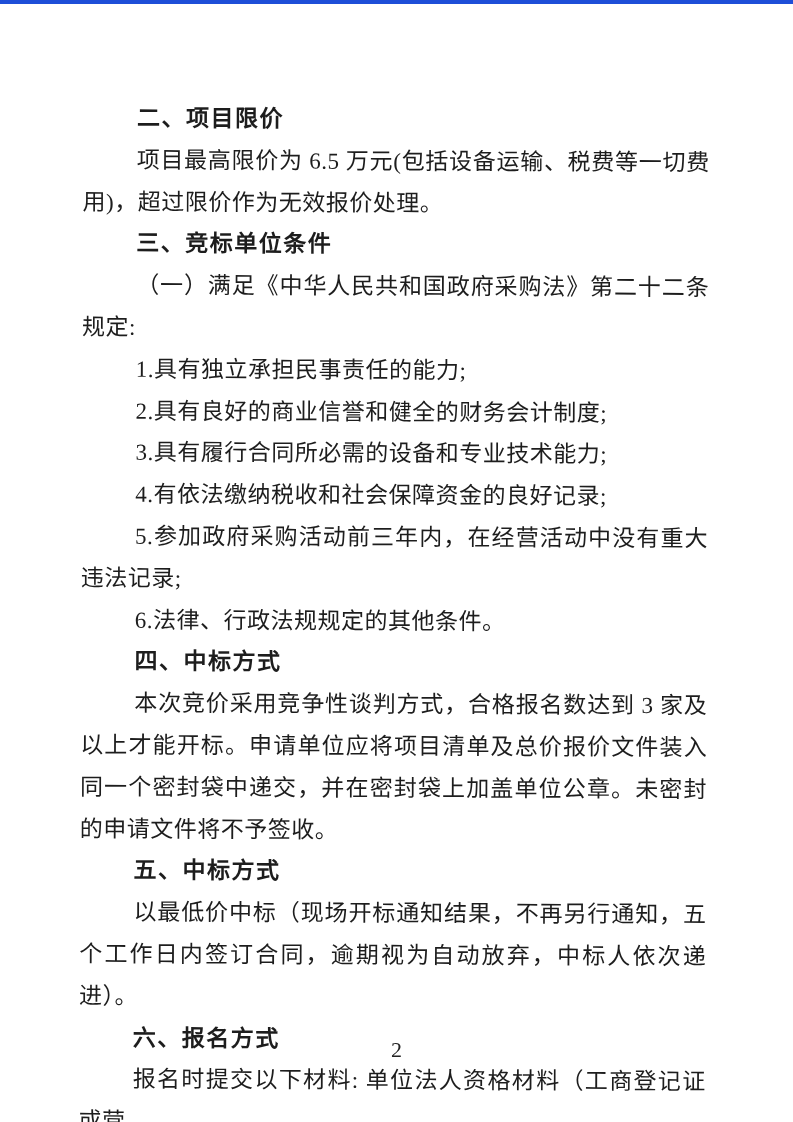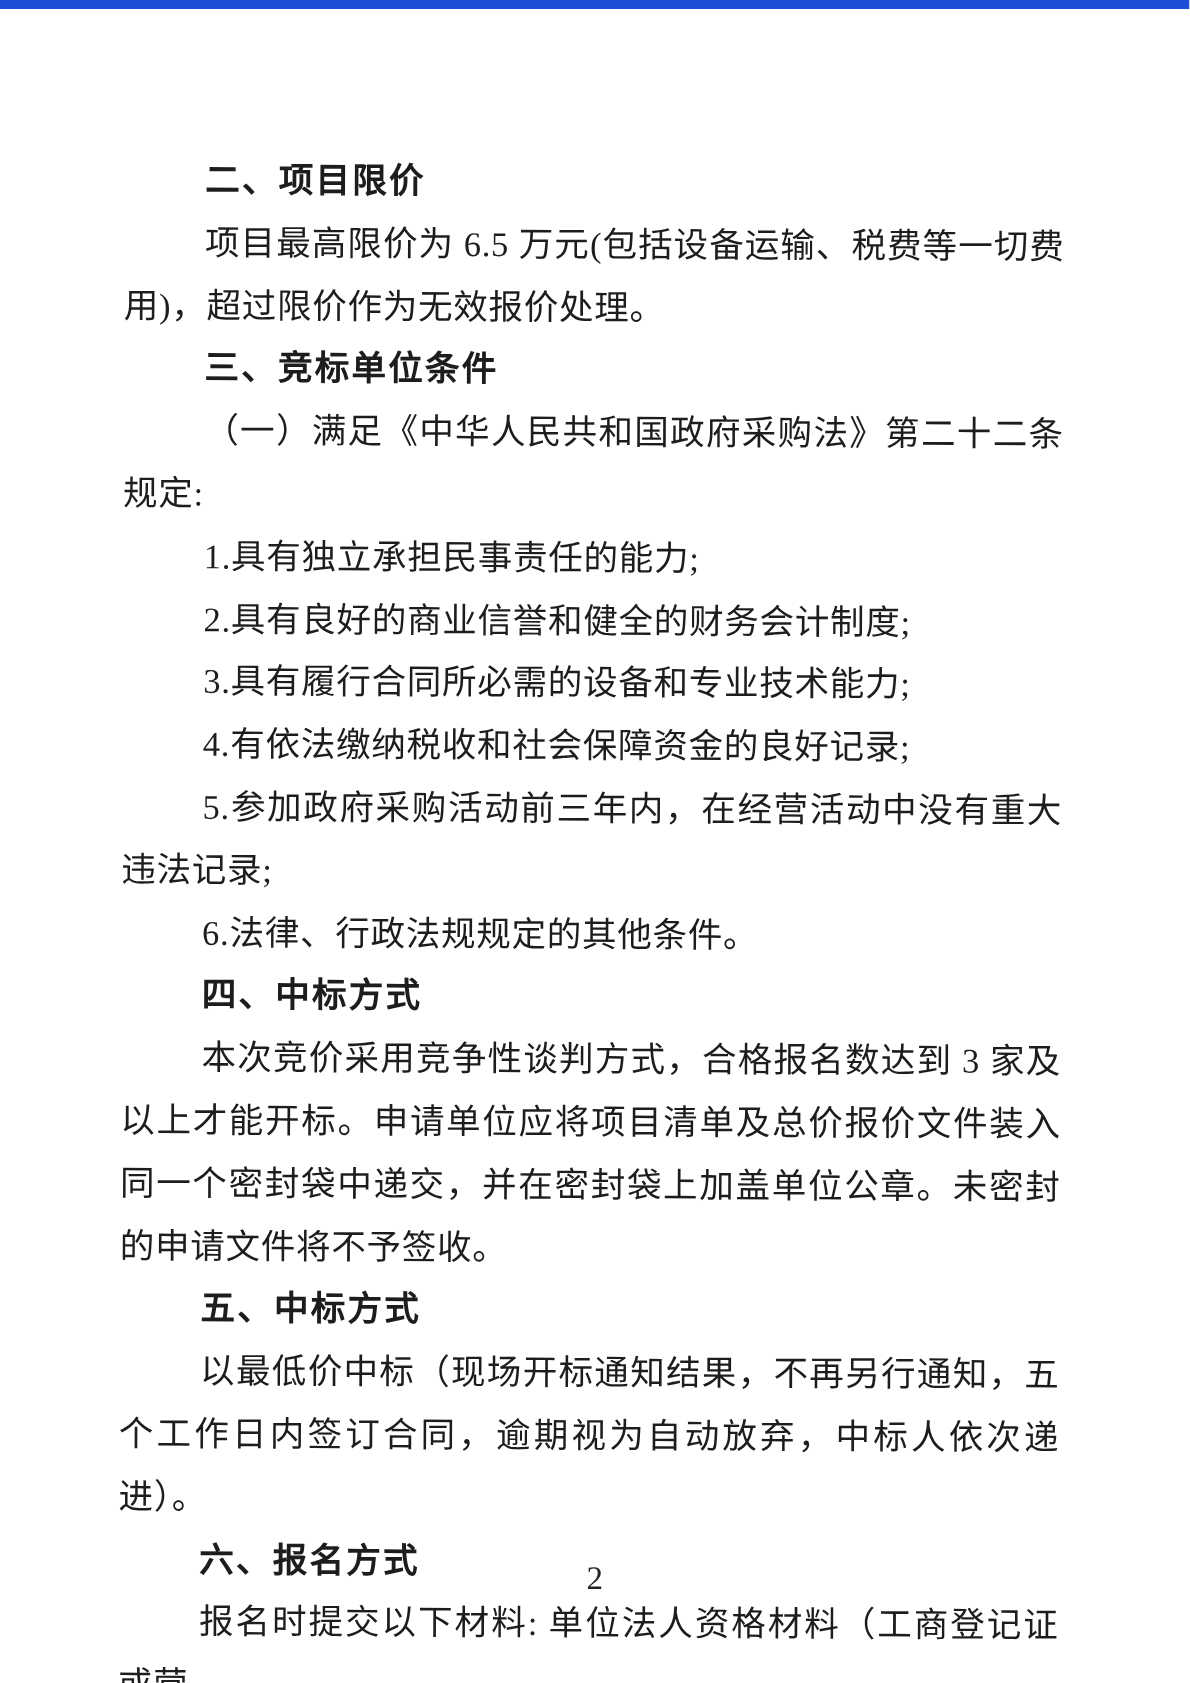--- a/index.html
+++ b/index.html
@@ -7,21 +7,21 @@
     padding: 0;
     background: #ffffff;
   }
   .page {
     position: relative;
     width: 793px;
     height: 1122px;
     background: #ffffff;
     overflow: hidden;
     box-sizing: border-box;
-    border-top: 6px solid #1d4ed8;
+    border-top: 4px solid #1d4ed8;
   }
   .content {
     position: absolute;
     left: 83px;
     top: 95px;
     width: 627px;
     transform: rotate(0.25deg);
     transform-origin: 50% 0;
     color: #1d1d1d;
     font-family: "Liberation Serif", "DejaVu Serif", serif;

